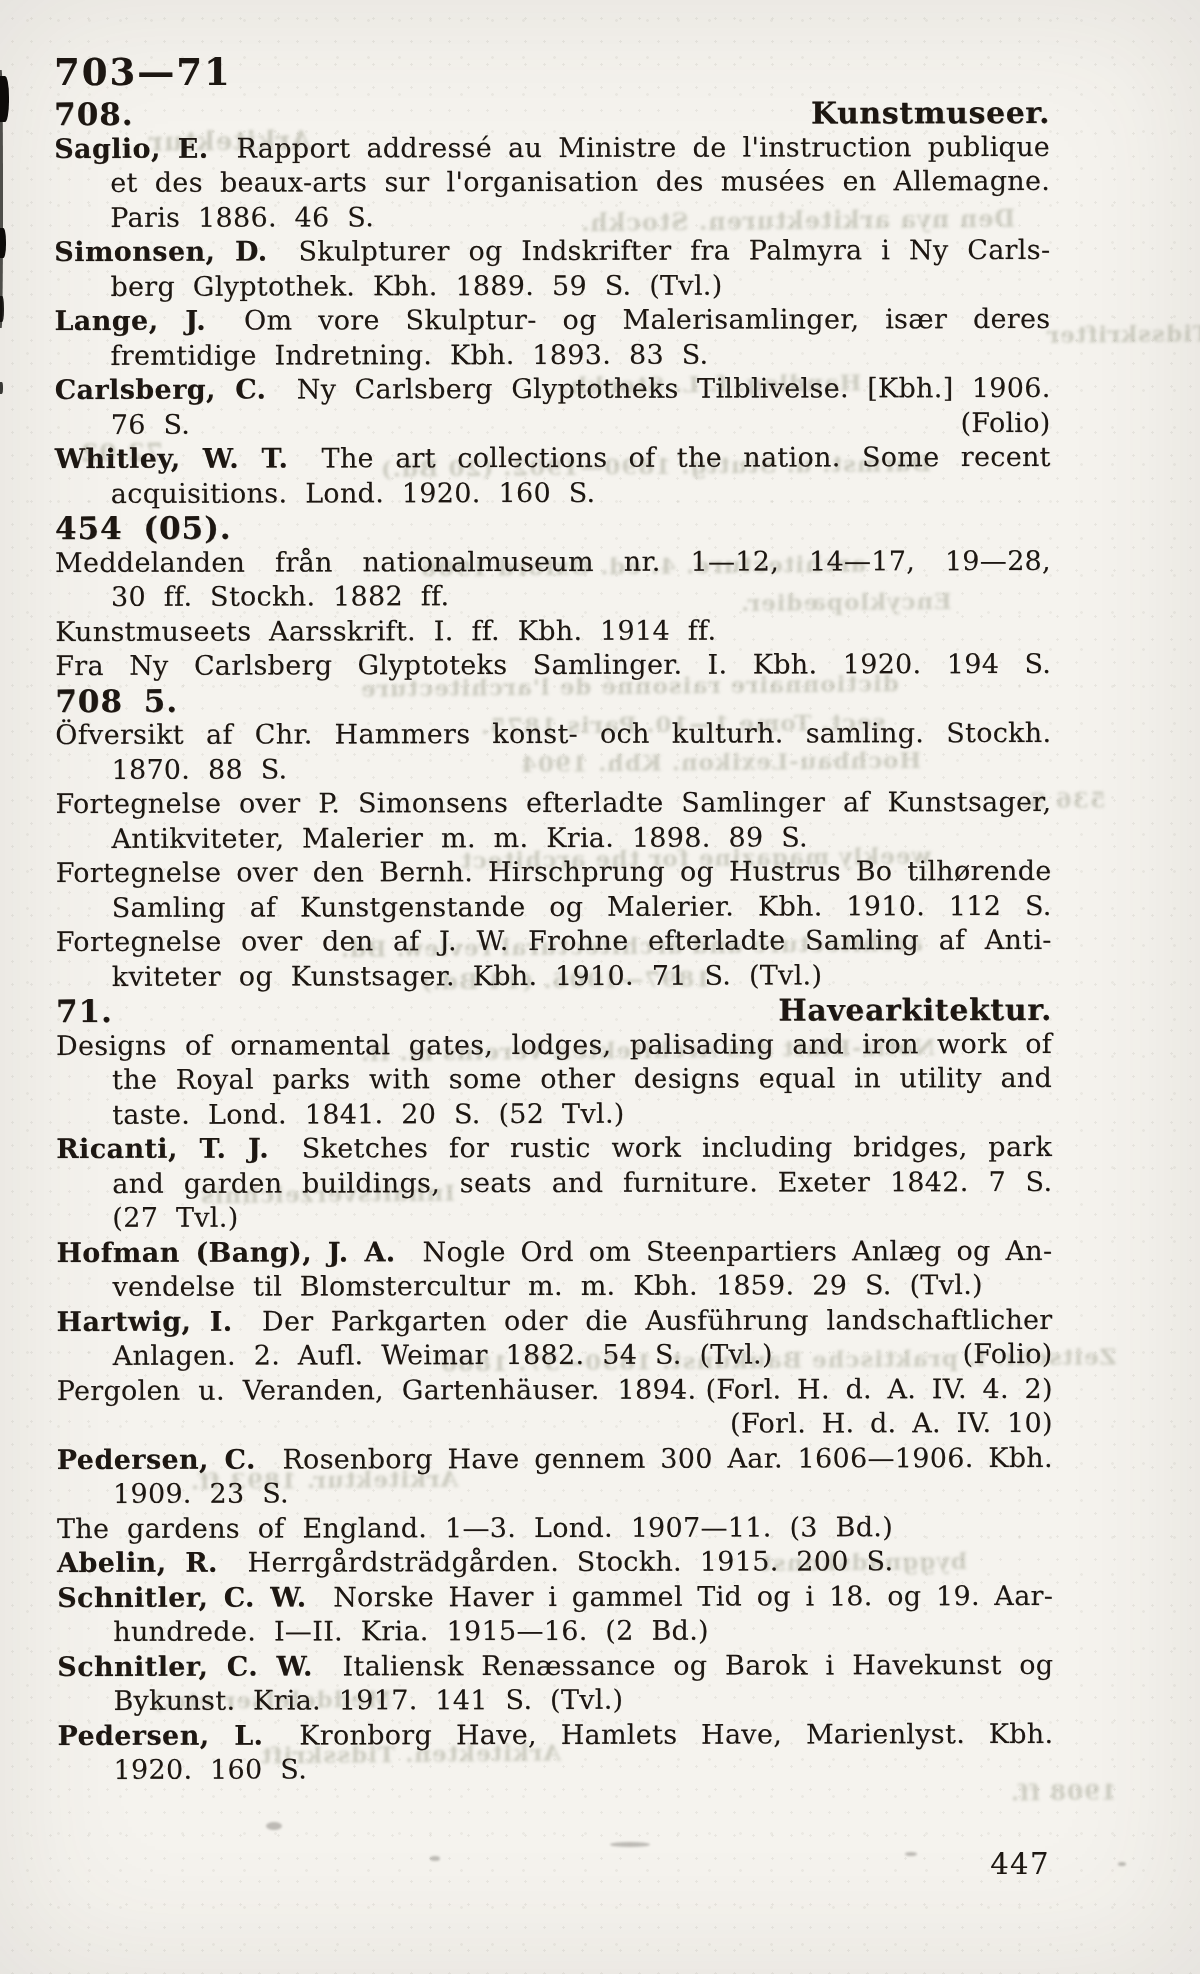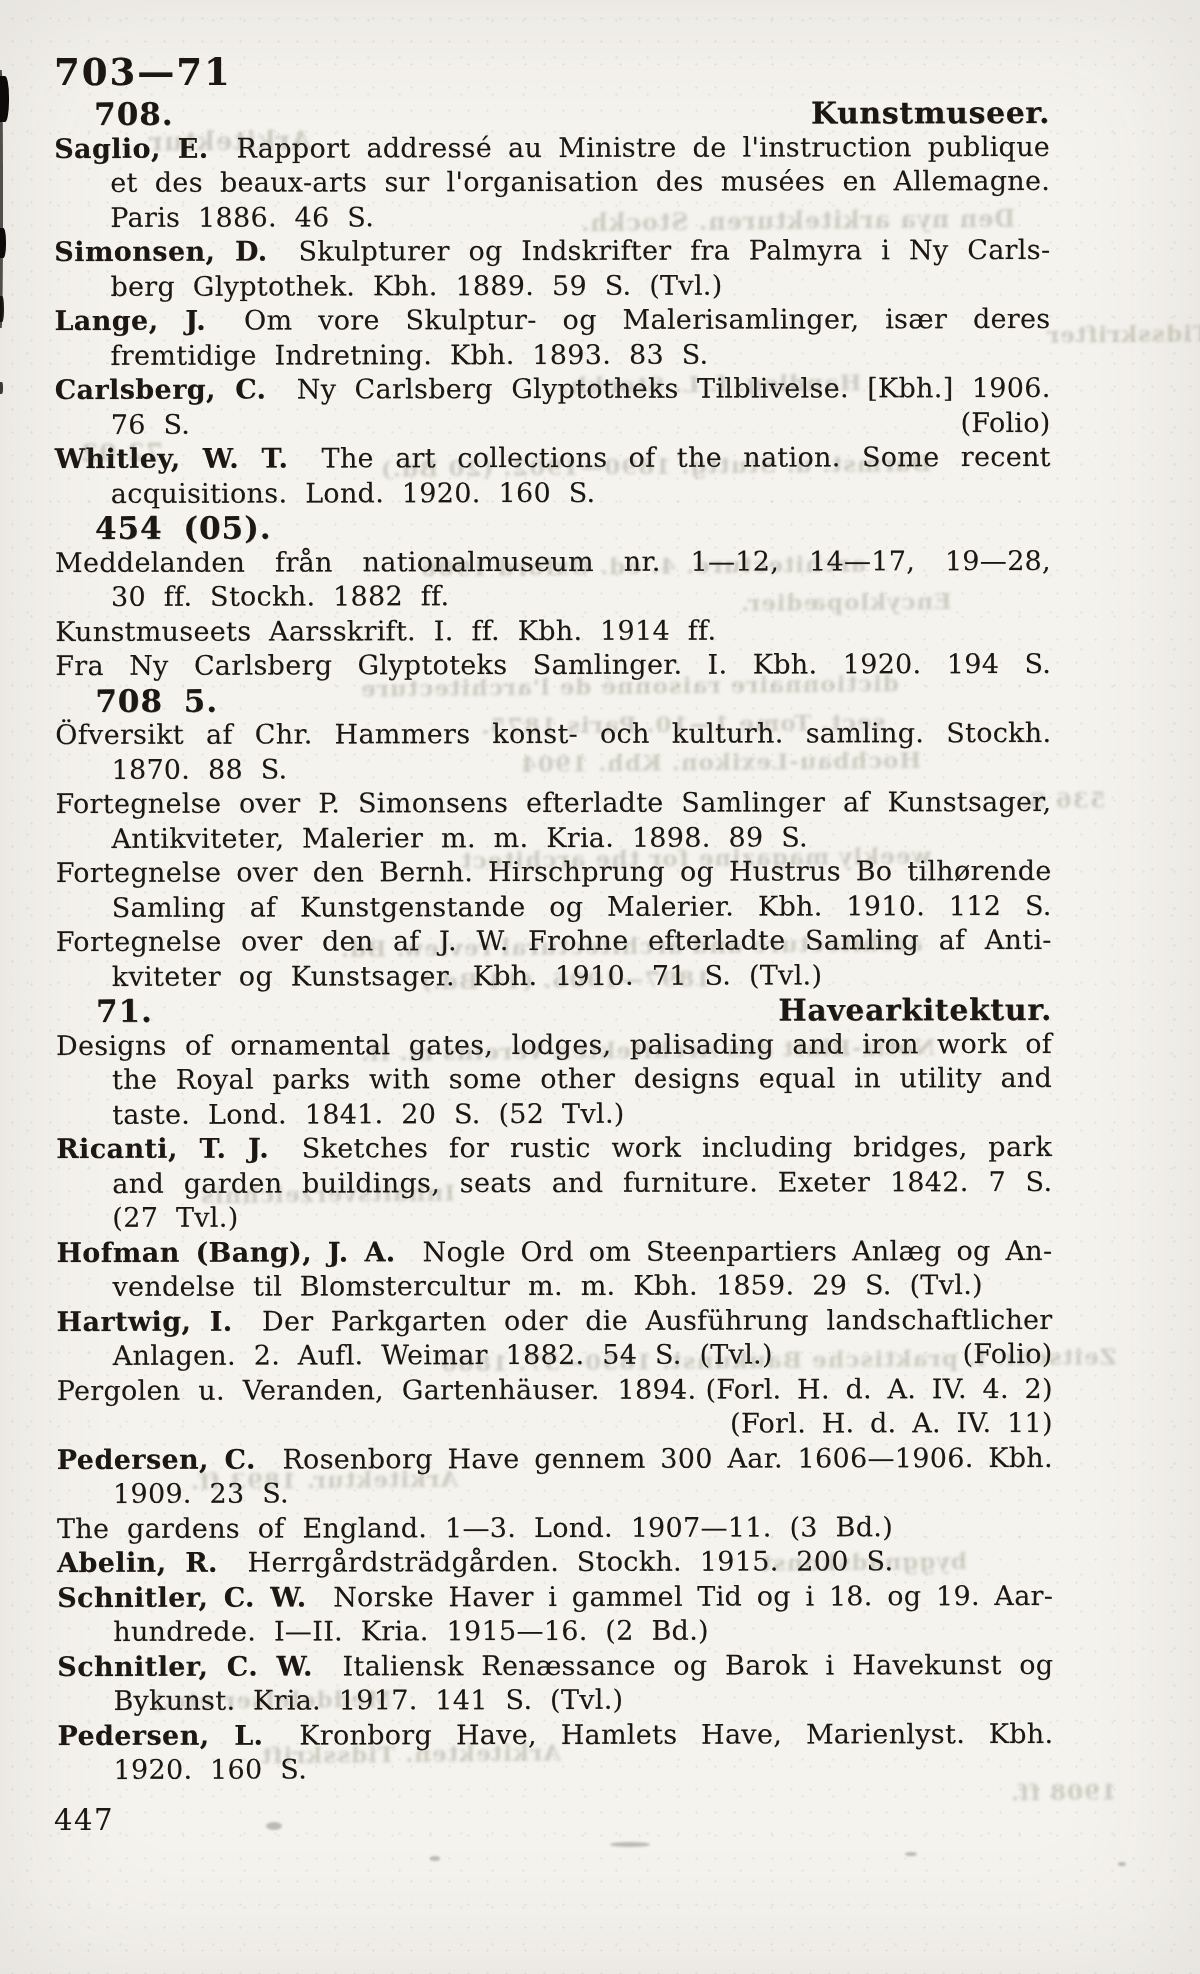--- a/index.html
+++ b/index.html
@@ -71,34 +71,33 @@
     display: flex;
     justify-content: space-between;
     align-items: baseline;
     white-space: nowrap;
   }
   .sec-num {
     font-size: 31px;
     font-weight: bold;
     letter-spacing: 1px;
     text-shadow: 0.4px 0.4px 0 rgba(25,18,10,0.5);
-    margin-left: 40px;
   }
   .sec-title {
     font-size: 30px;
     font-weight: bold;
     letter-spacing: 0.6px;
     text-shadow: 0.4px 0.4px 0 rgba(25,18,10,0.5);
   }
   .footer {
     position: absolute;
-    top: 1803px;
+    top: 1847px;
     left: 54px;
     width: 996px;
-    text-align: left;
+    text-align: right;
     font-size: 29px;
     letter-spacing: 1.5px;
     text-shadow: 0.25px 0.25px 0 rgba(25,18,10,0.38);
   }
   .ghost {
     position: absolute;
     color: rgba(122,126,102,0.34);
     transform: scaleX(-1) rotate(0.6deg);
     filter: blur(1.7px);
     white-space: nowrap;
@@ -225,21 +224,21 @@
         <div class="line ind"><span class="txt">vendelse til Blomstercultur m. m. Kbh. 1859. 29 S. (Tvl.)</span></div>
       </div>
       <div class="entry">
         <div class="line just"><span class="author">Hartwig, I.</span> <span class="txt">Der Parkgarten oder die Ausführung landschaftlicher</span></div>
         <div class="line ind"><span class="rt">(Folio)</span><span class="txt">Anlagen. 2. Aufl. Weimar 1882. 54 S. (Tvl.)</span></div>
       </div>
       <div class="entry">
         <div class="line"><span class="rt">(Forl. H. d. A. IV. 4. 2)</span><span class="txt">Pergolen u. Veranden, Gartenhäuser. 1894.</span></div>
       </div>
       <div class="entry">
-        <div class="line"><span class="rt">(Forl. H. d. A. IV. 11)</span></div>
+        <div class="line"><span class="rt">(Forl. H. d. A. IV. 10)</span></div>
       </div>
       <div class="entry">
         <div class="line just"><span class="author">Pedersen, C.</span> <span class="txt">Rosenborg Have gennem 300 Aar. 1606—1906. Kbh.</span></div>
         <div class="line ind"><span class="txt">1909. 23 S.</span></div>
       </div>
       <div class="entry">
         <div class="line"><span class="txt">The gardens of England. 1—3. Lond. 1907—11. (3 Bd.)</span></div>
       </div>
       <div class="entry">
         <div class="line"><span class="author">Abelin, R.</span> <span class="txt">Herrgårdsträdgården. Stockh. 1915. 200 S.</span></div>

